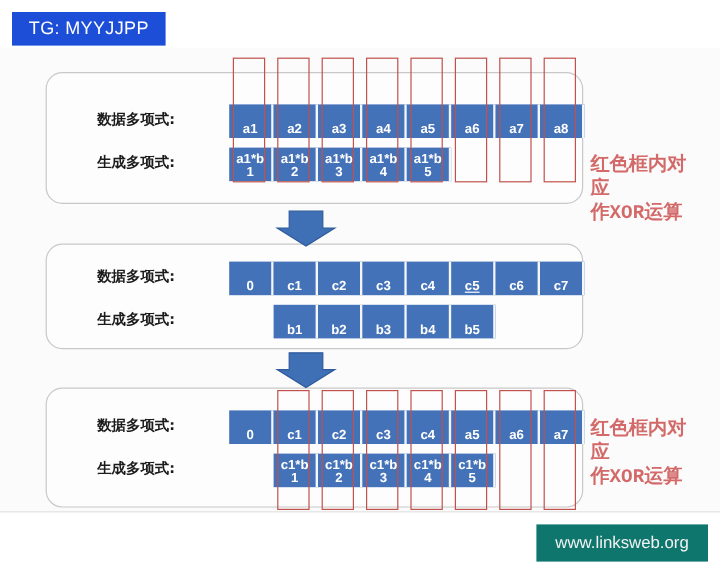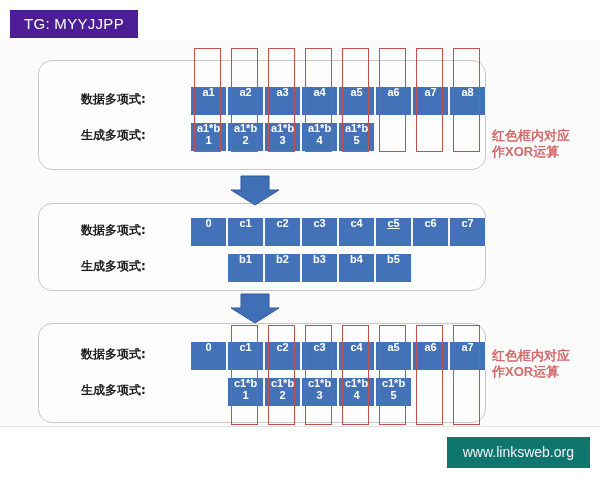--- a/index.html
+++ b/index.html
@@ -22,21 +22,21 @@
     width: 600px; height: 387px;
     background: #fbfbfb;
     border-bottom: 1px solid #e2e2e2;
   }
 
   
   .tg-badge {
     position: absolute;
     left: 10px; top: 10px;
     padding: 6px 14px 7px 14px;
-    background: #4c1d95;
+    background: #1d4ed8;
     color: #ffffff;
     font-size: 15px;
     letter-spacing: .3px;
     line-height: 1;
     white-space: nowrap;
   }
 
   
   .watermark {
     position: absolute;
@@ -82,21 +82,21 @@
   .cell {
     position: absolute;
     top: 0;
     height: 28px;
     background: #4472b8;
     border-right: 2px solid #f4f6fa;
     color: #ffffff;
     font-size: 11px;
     font-weight: bold;
     display: flex;
-    align-items: flex-start;
+    align-items: flex-end;
     justify-content: center;
     text-align: center;
     line-height: 1.05;
   }
   .cell.tall { height: 28px; }
   .cell .cell-text { display: block; padding: 0 1px; }
 
   
   .redbox {
     position: absolute;
@@ -107,25 +107,25 @@
 
   
   .arrow {
     position: absolute;
     width: 52px; height: 32px;
   }
 
   
   .note {
     position: absolute;
-    font-size: 13px;
+    font-size: 16px;
     font-weight: bold;
     color: #d36a6a;
     line-height: 1.25;
-    font-family: Liberation Sans, sans-serif;
+    font-family: Liberation Mono, monospace;
     width: 92px;
     white-space: pre-line;
   }
 </style>
 </head>
 <body>
 
 <div id="stage">
 
   <div class="band"></div>

